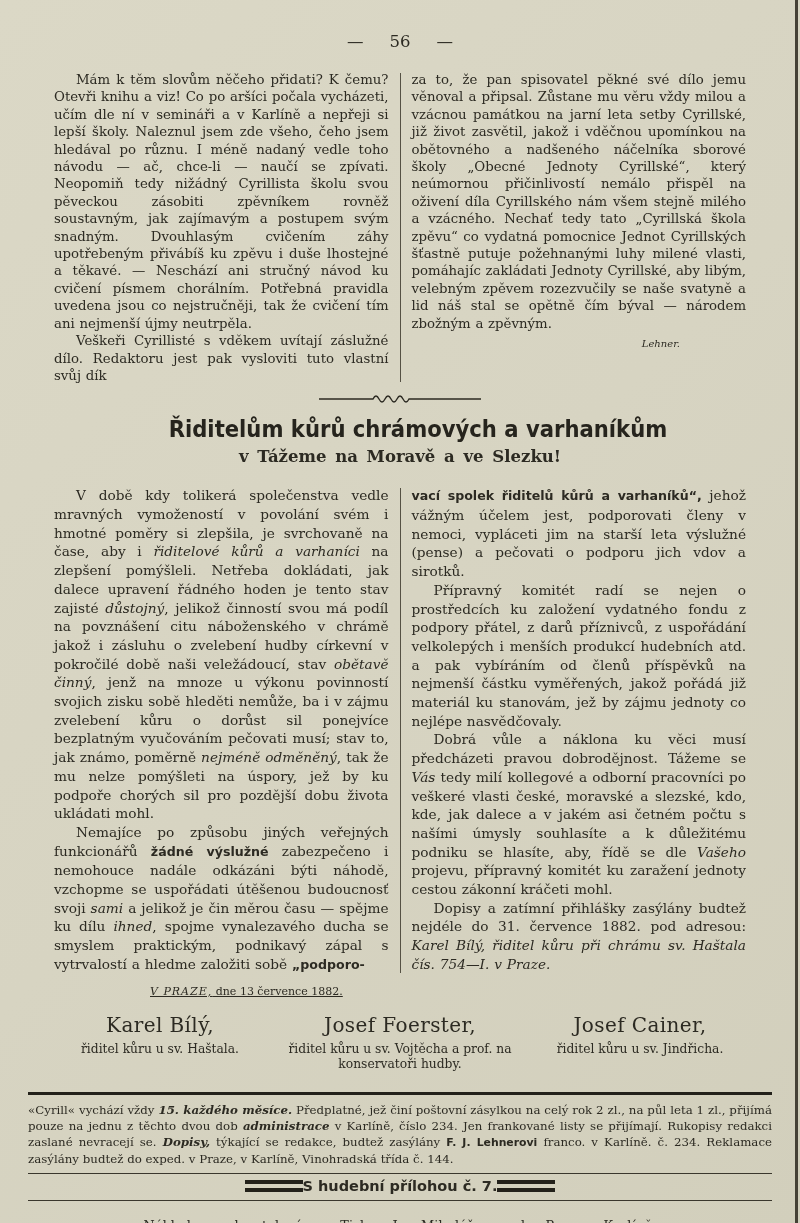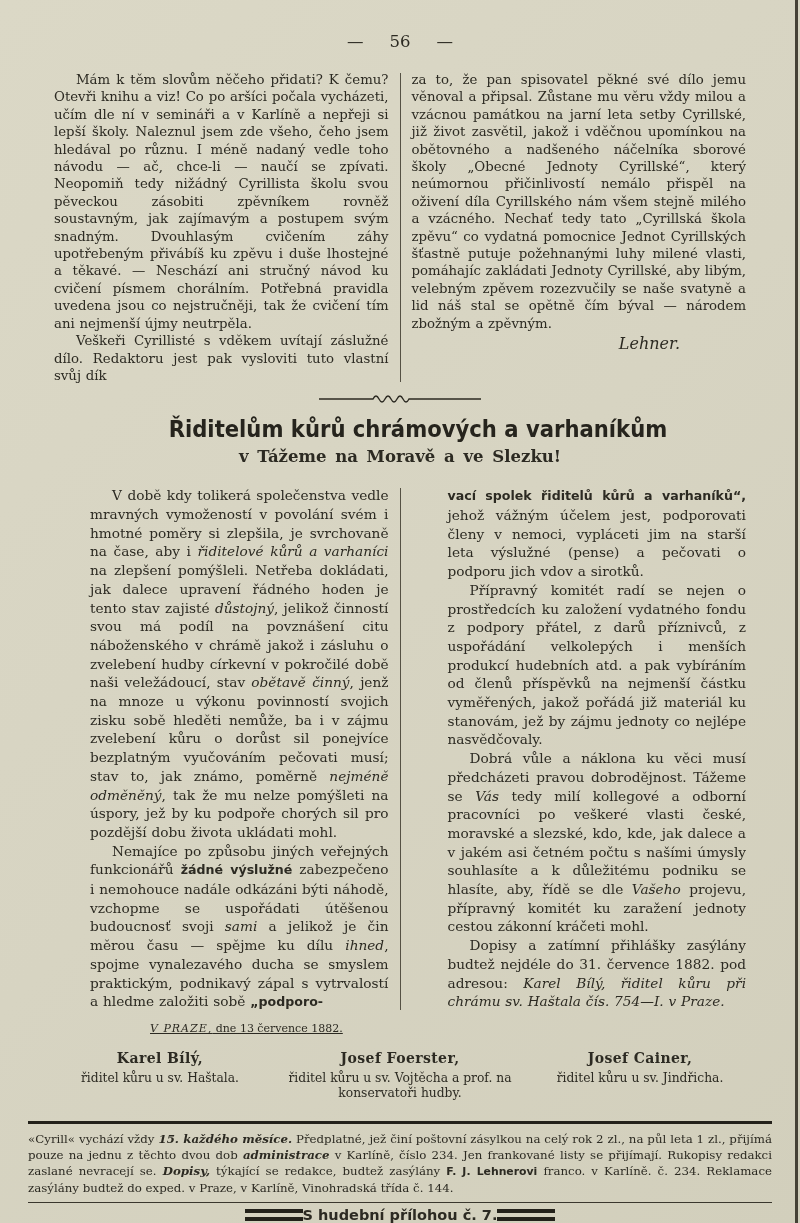--- a/index.html
+++ b/index.html
@@ -4,38 +4,38 @@
 <style>
   html,body{margin:0;padding:0;}
   body{width:800px;height:1223px;background:#c9c6b4;}
   .page{position:relative;width:800px;height:1223px;overflow:hidden;
         background:linear-gradient(135deg,#dbd8c6 0%,#d7d4c2 50%,#d2cfbc 100%);
         color:#2c2a22;font-family:"DejaVu Serif",serif;}
   .scan-edge{position:absolute;top:0;right:2px;width:3px;height:100%;background:#454136;}
   .page-num{display:flex;justify-content:center;align-items:baseline;gap:26px;padding-top:32px;font-size:16.5px;}
   .cols{display:flex;margin:20px 54px 0 54px;}
   .col{flex:1;text-align:justify;font-size:13.3px;line-height:17.4px;word-spacing:.5px;}
-  .appeal-cols .col{font-size:13.7px;line-height:18.7px;margin-left:36px;}
+  .appeal-cols .col{font-size:13.7px;line-height:18.7px;}
   .divider{width:1px;background:#555144;margin:2px 11px;}
   .para{margin:0;}
   .para.indent{text-indent:22px;}
   .s-n{}
   .s-i{font-style:italic;}
   .s-bi{font-weight:bold;font-style:italic;}
   .s-g{font-family:"DejaVu Sans",sans-serif;font-weight:bold;font-size:.92em;}
-  .lehner{text-align:right;font-style:italic;padding-right:66px;margin-top:3px;font-size:16px;}
+  .lehner{text-align:right;font-style:italic;padding-right:66px;margin-top:3px;font-size:10px;}
   .squiggle{display:flex;justify-content:center;margin-top:9px;}
   .appeal-title{text-align:center;margin-top:11px;font-family:"DejaVu Sans",sans-serif;font-weight:bold;font-size:23px;color:#26241d;padding-left:36px;}
   .appeal-title span{display:inline-block;transform:scaleX(.92);}
   .appeal-sub{text-align:center;font-weight:bold;font-size:16.5px;margin-top:5px;word-spacing:3px;}
   .dateline{margin:10px 54px 0 150px;font-size:11px;text-decoration:underline;}
   .dl-i{font-style:italic;letter-spacing:1px;}
   .sigs{display:flex;margin:15px 40px 0 40px;}
   .sig{flex:1;text-align:center;}
-  .sig-name{font-size:14px;font-weight:bold;letter-spacing:.4px;}
+  .sig-name{font-size:20px;font-weight:normal;letter-spacing:.4px;}
   .sig-role{font-size:12.3px;margin-top:5px;line-height:15px;max-width:250px;margin-left:auto;margin-right:auto;}
   .rule-thick{height:3px;background:#23211a;margin:20px 28px 0 28px;}
   .small-print{margin:7px 28px 0 28px;text-align:justify;font-size:11.8px;line-height:16px;}
   .rule-thin{height:1px;background:#3a372d;margin:6px 28px 0 28px;}
   .supplement{display:flex;justify-content:center;align-items:center;margin-top:4px;}
   .supp-text{font-family:"DejaVu Sans",sans-serif;font-weight:bold;font-size:14.5px;}
   .double-bar{width:58px;height:12px;border-top:4px solid #23211a;border-bottom:4px solid #23211a;box-sizing:border-box;}
   .imprint{text-align:center;font-size:12.8px;margin-top:17px;letter-spacing:.2px;}
 </style>
 </head>

